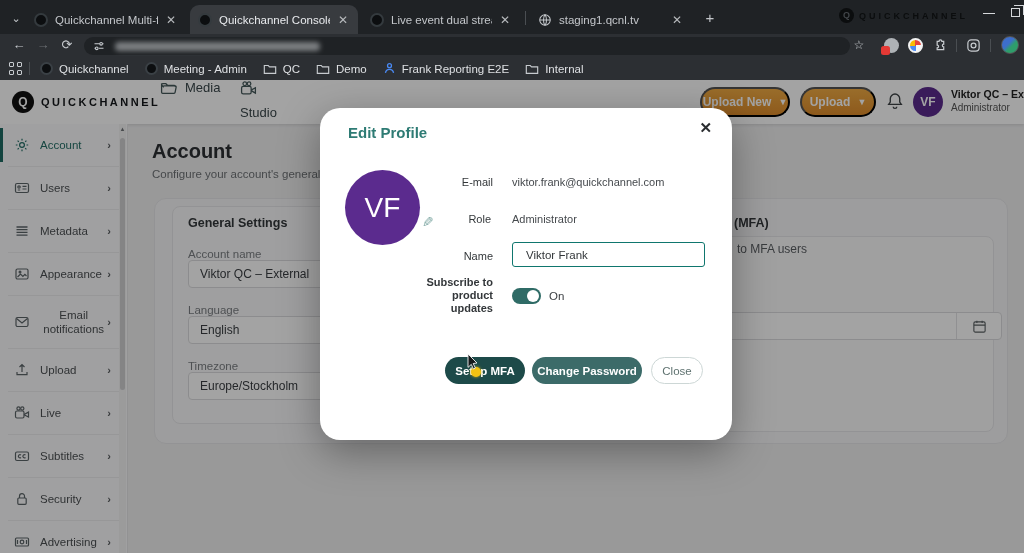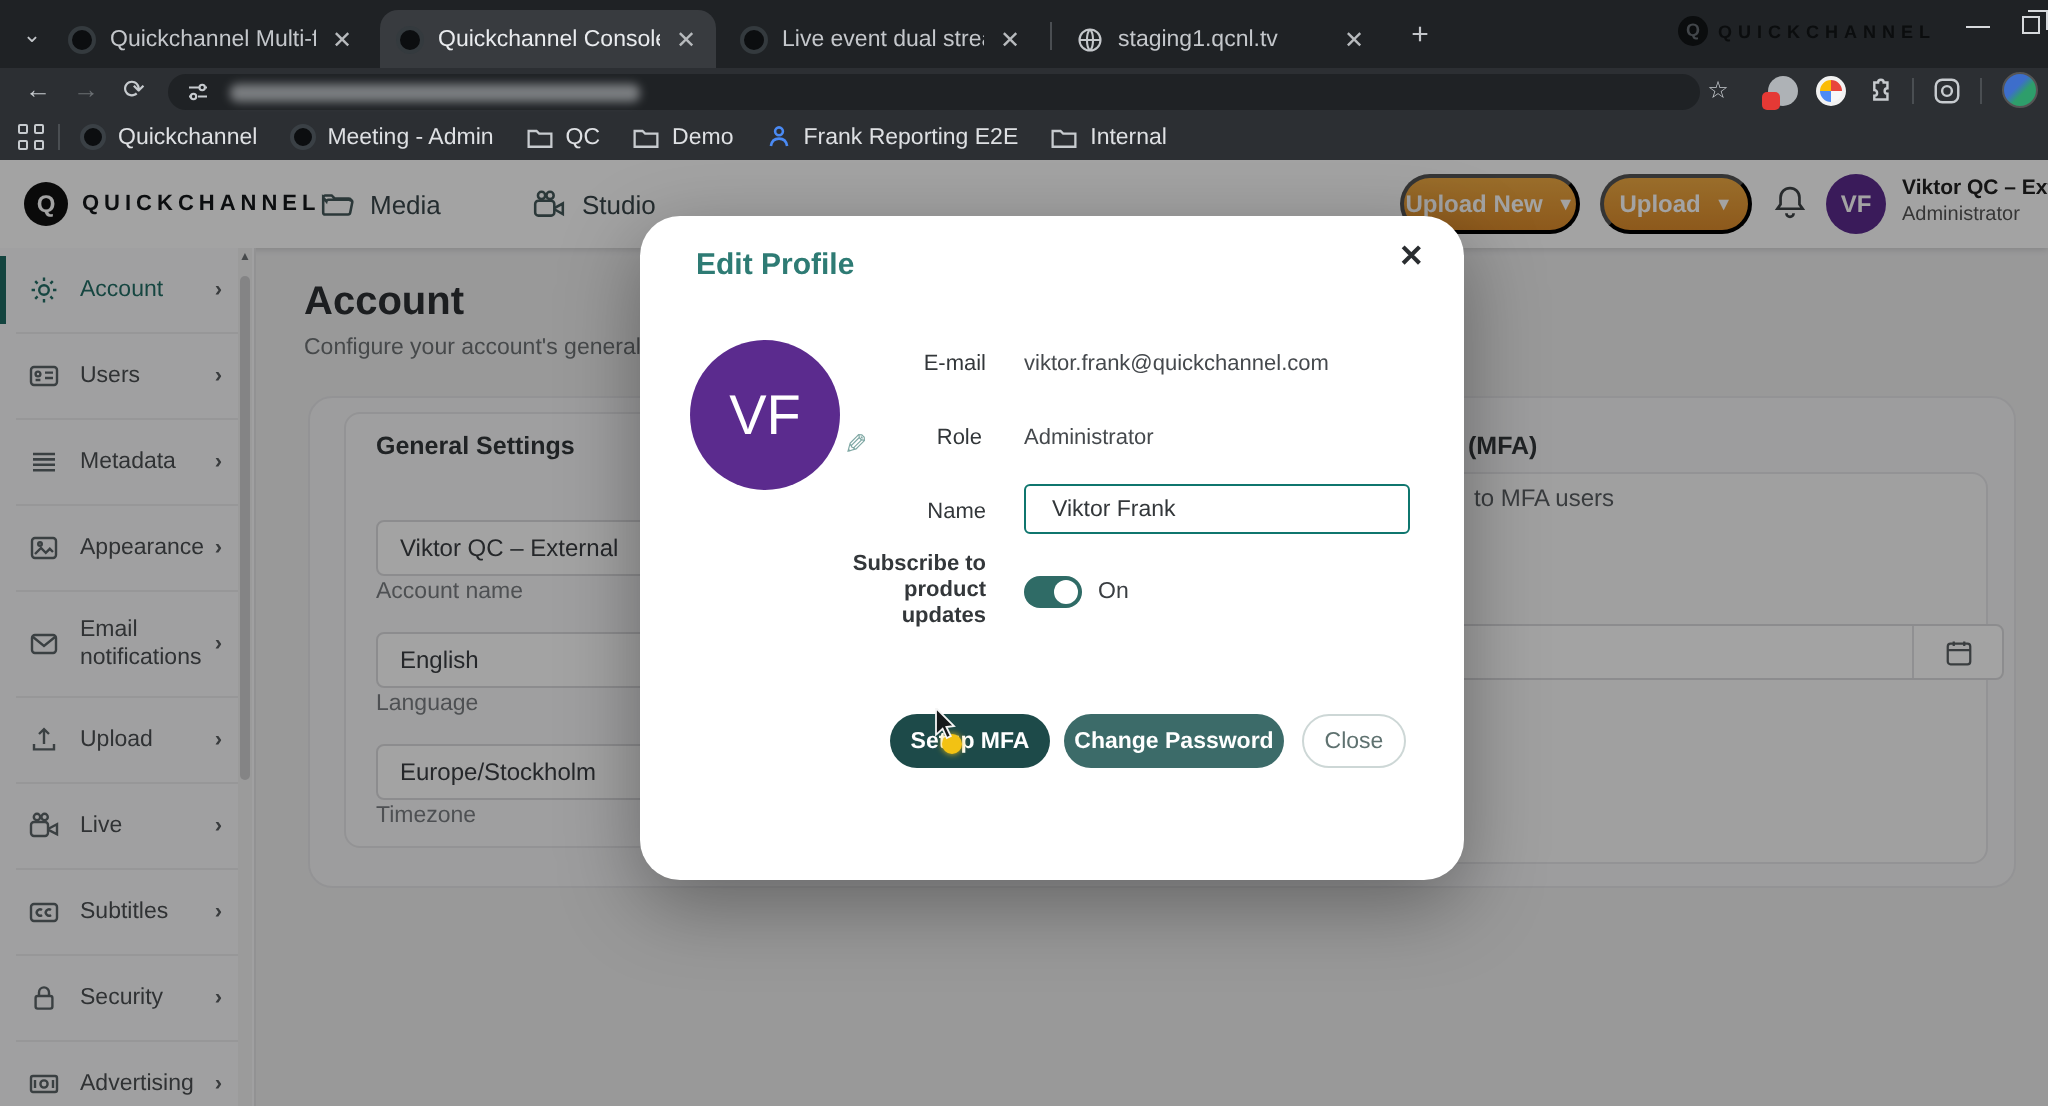--- a/index.html
+++ b/index.html
@@ -44,51 +44,51 @@
   .apps-grid { margin-left:9px; width:14px; height:14px; display:grid; grid-template-columns:5px 5px; grid-template-rows:5px 5px; gap:3px; }
   .apps-grid span { border:1.5px solid #c7cbcf; border-radius:1px; }
 
   
   .page { position:absolute; left:0; top:80px; width:1024px; height:473px; background:#efeff0; overflow:hidden; }
 
   .appheader { position:absolute; left:0; top:0; width:1024px; height:44px; background:#ffffff; box-shadow:0 1px 3px rgba(0,0,0,.12); z-index:1; }
   .brand { position:absolute; left:12px; top:11px; display:flex; align-items:center; gap:7px; }
   .brand-circle { width:22px; height:22px; border-radius:50%; background:#111; color:#fff; font-weight:bold; font-size:12px; text-align:center; line-height:22px; }
   .brand-text { font-size:11px; font-weight:bold; letter-spacing:2.5px; color:#14171a; }
-  .hnav { position:absolute; top:0; height:44px; display:flex; align-items:center; gap:8px; color:#39464a; font-size:13px; }
+  .hnav { position:absolute; top:0; height:44px; display:flex; gap:8px; color:#39464a; font-size:13px; }
   .hnav svg { stroke:#44585a; }
   .pill-btn { position:absolute; top:7px; height:30px; border-radius:16px; background:linear-gradient(180deg,#f0ab43,#dd8c2c); color:#fff; font-size:12px; font-weight:bold; display:flex; align-items:center; justify-content:center; gap:7px; }
   .pill-btn .chev { font-size:9px; font-weight:normal; }
   .bell { position:absolute; left:886px; top:12px; }
   .hd-avatar { position:absolute; left:913px; top:7px; width:30px; height:30px; border-radius:50%; background:#5b2b8e; color:#fff; font-size:12px; font-weight:bold; text-align:center; line-height:30px; }
   .hd-user { position:absolute; left:951px; top:8px; width:73px; overflow:hidden; }
   .hd-user .nm { font-size:10.5px; font-weight:bold; color:#222; white-space:nowrap; }
   .hd-user .rl { font-size:10px; color:#555; margin-top:2px; }
 
   .sidebar { position:absolute; left:0; top:44px; width:128px; height:429px; background:#fbfbfc; border-right:1px solid #e4e4e6; z-index:1; }
   .side-item { position:relative; display:flex; align-items:center; height:42px; padding:0 10px 0 14px; color:#4b4f52; font-size:11.5px; }
-  .side-item.tall { height:52px; }
+  .side-item.tall { height:52px;text-align:center; }
   .side-item .lbl { flex:1; margin-left:10px; line-height:1.25; }
   .side-item .arrow { font-size:11px; font-weight:bold; color:#5a5e61; margin-right:6px; }
   .side-item svg { stroke:#5c6468; flex:0 0 auto; }
   .side-item.active { color:#236e66; }
   .side-item.active svg { stroke:#236e66; }
   .side-item.active:before { content:""; position:absolute; left:0; top:4px; bottom:4px; width:3px; background:#1e6b63; }
   .side-div { height:1px; background:#ececee; margin:0 8px; }
   .side-scroll { position:absolute; right:1px; top:0; width:7px; height:429px; background:#f2f2f3; }
   .side-scroll .thumb { position:absolute; left:1px; top:14px; width:5px; height:252px; border-radius:3px; background:#cfcfd1; }
   .side-scroll .up { position:absolute; left:0; top:2px; width:7px; text-align:center; font-size:6px; color:#707478; }
 
   .main { position:absolute; left:128px; top:44px; width:896px; height:429px; }
   .pg-title { position:absolute; left:24px; top:16px; font-size:20px; font-weight:bold; color:#2c2f33; }
   .pg-sub { position:absolute; left:24px; top:44px; font-size:11.5px; color:#6e7275; }
   .outer-card { position:absolute; left:26px; top:74px; width:854px; height:246px; background:#f6f6f7; border:1px solid #e7e7e9; border-radius:12px; }
   .inner-card { position:absolute; left:44px; top:82px; width:536px; height:218px; background:#f9f9fa; border:1px solid #e7e7e9; border-radius:8px; }
   .gs-head { position:absolute; left:60px; top:92px; font-size:12.5px; font-weight:bold; color:#33373a; }
-  .fld-label { position:absolute; left:60px; font-size:11.5px; color:#7a7e82;margin-top:42px; }
+  .fld-label { position:absolute; left:60px; font-size:11.5px; color:#7a7e82; }
   .fld-input { position:absolute; left:60px; width:490px; height:28px; background:#fff; border:1px solid #dcdcde; border-radius:4px; font-size:12px; color:#3a3e42; padding:0 11px; font-family:"Liberation Sans", sans-serif; }
   .mfa-card { position:absolute; left:570px; top:112px; width:296px; height:196px; background:#fafafb; border:1px solid #e7e7e9; border-radius:8px; }
   .mfa-head { position:absolute; left:606px; top:92px; font-size:12.5px; font-weight:bold; color:#33373a; }
   .mfa-line { position:absolute; left:609px; top:118px; font-size:12px; color:#5a5e62; }
   .mfa-date { position:absolute; left:572px; top:188px; width:302px; height:28px; background:#fff; border:1px solid #dcdcde; border-radius:4px; }
   .mfa-date .cal-sep { position:absolute; right:44px; top:0; width:1px; height:26px; background:#e2e2e4; }
   .mfa-date svg { position:absolute; right:14px; top:6px; stroke:#5a6063; }
   .mfa-note { position:absolute; left:609px; top:227px; font-size:10.5px; color:#96989b; }
 
   .dim { position:absolute; inset:0; background:rgba(0,0,0,.36); z-index:3; }
@@ -241,21 +241,21 @@
       <div class="brand">
         <span class="brand-circle">Q</span>
         <span class="brand-text">QUICKCHANNEL</span>
       </div>
       <div class="hnav" style="left:160px;">
         <svg width="17" height="17" viewBox="0 0 16 16" fill="none" stroke-width="1.2">
             <path d="M1.5 4.5a1 1 0 0 1 1-1h3l1.5 1.5h6.5a1 1 0 0 1 1 1v.5M1.5 4.5v7a1 1 0 0 0 1 1h10.7a1 1 0 0 0 1-.8l1-5a1 1 0 0 0-1-1.2H4a1 1 0 0 0-1 .8z"></path>
           </svg>
         <span>Media</span>
       </div>
-      <div class="hnav" style="left:266px;">
+      <div class="hnav" style="left:240px;flex-direction:column;">
         <svg width="17" height="17" viewBox="0 0 16 16" fill="none" stroke-width="1.2">
             <circle cx="4.5" cy="3.5" r="1.7"></circle>
             <circle cx="8.5" cy="3.5" r="1.7"></circle>
             <rect x="1.5" y="6" width="9" height="7" rx="1.5"></rect>
             <path d="M10.5 9.5l4-2.2v5l-4-2.3"></path>
           </svg>
         <span>Studio</span>
       </div>
 
       <button class="pill-btn" style="left:700px; width:90px;">

